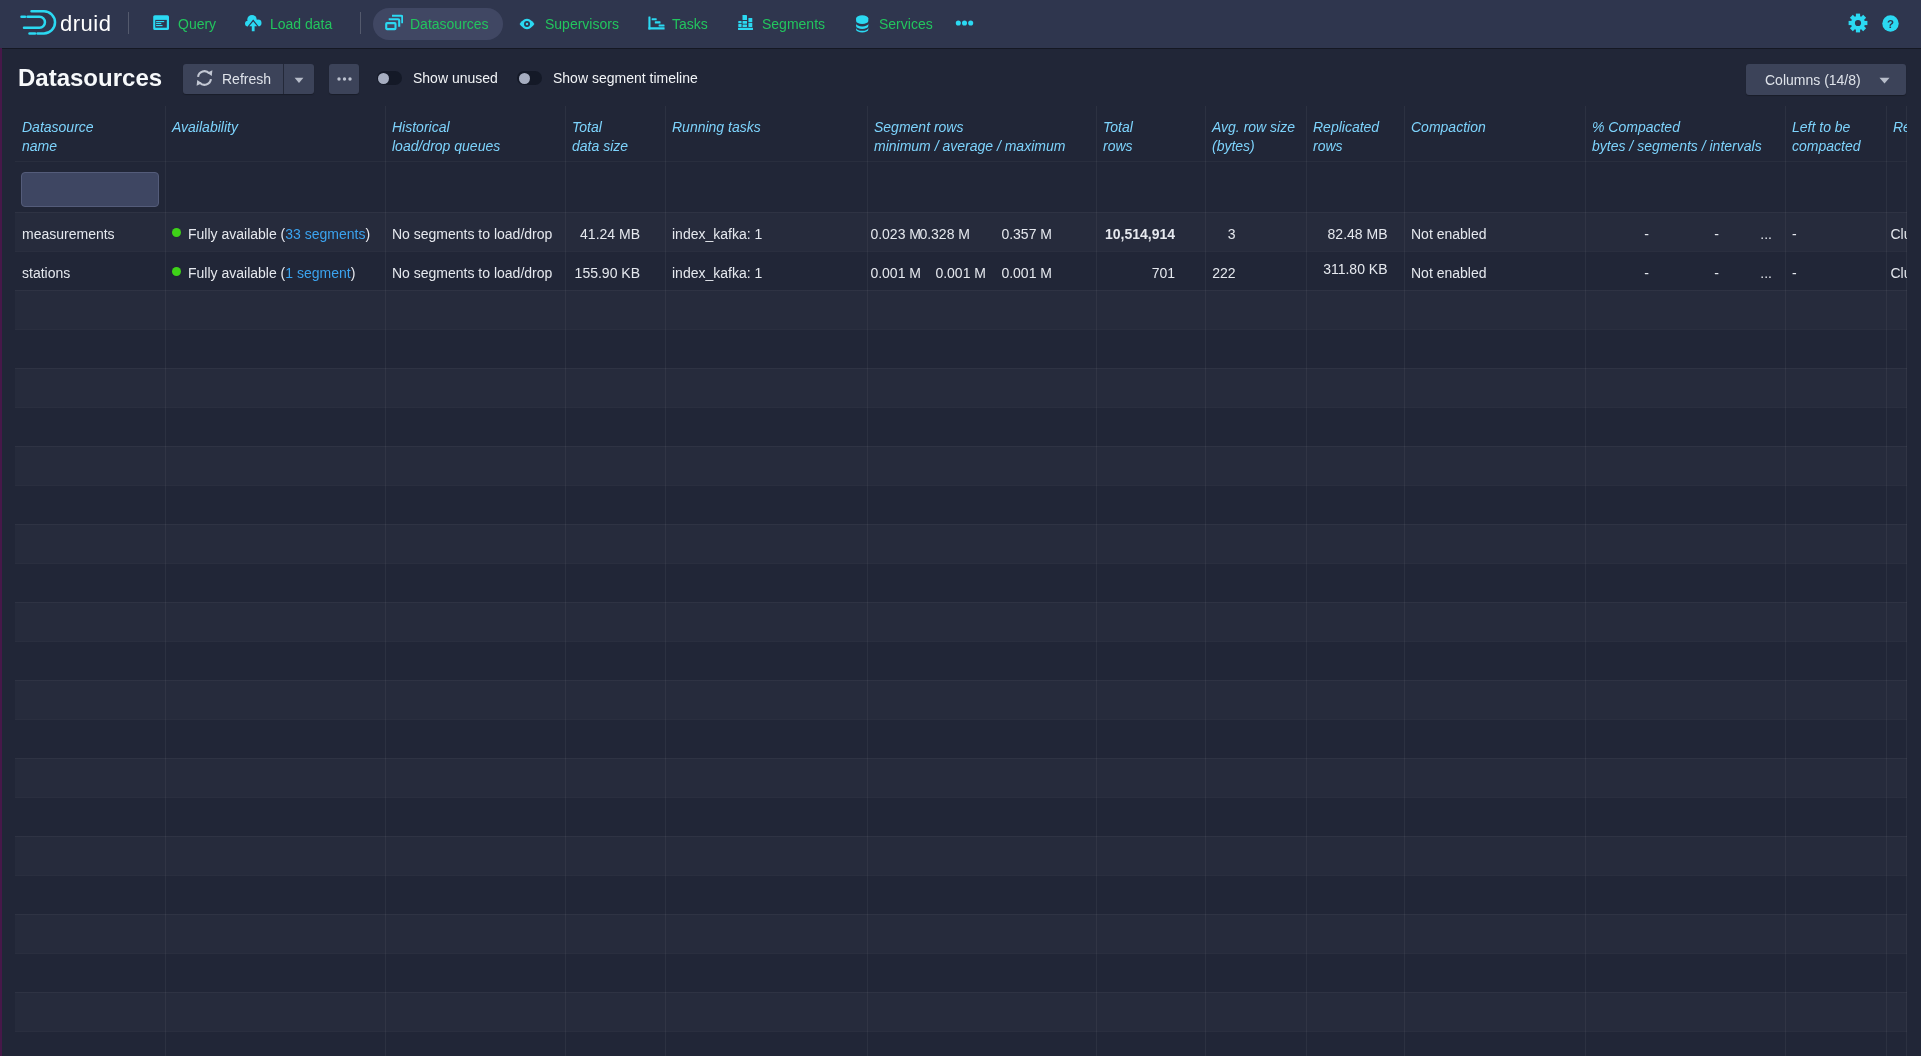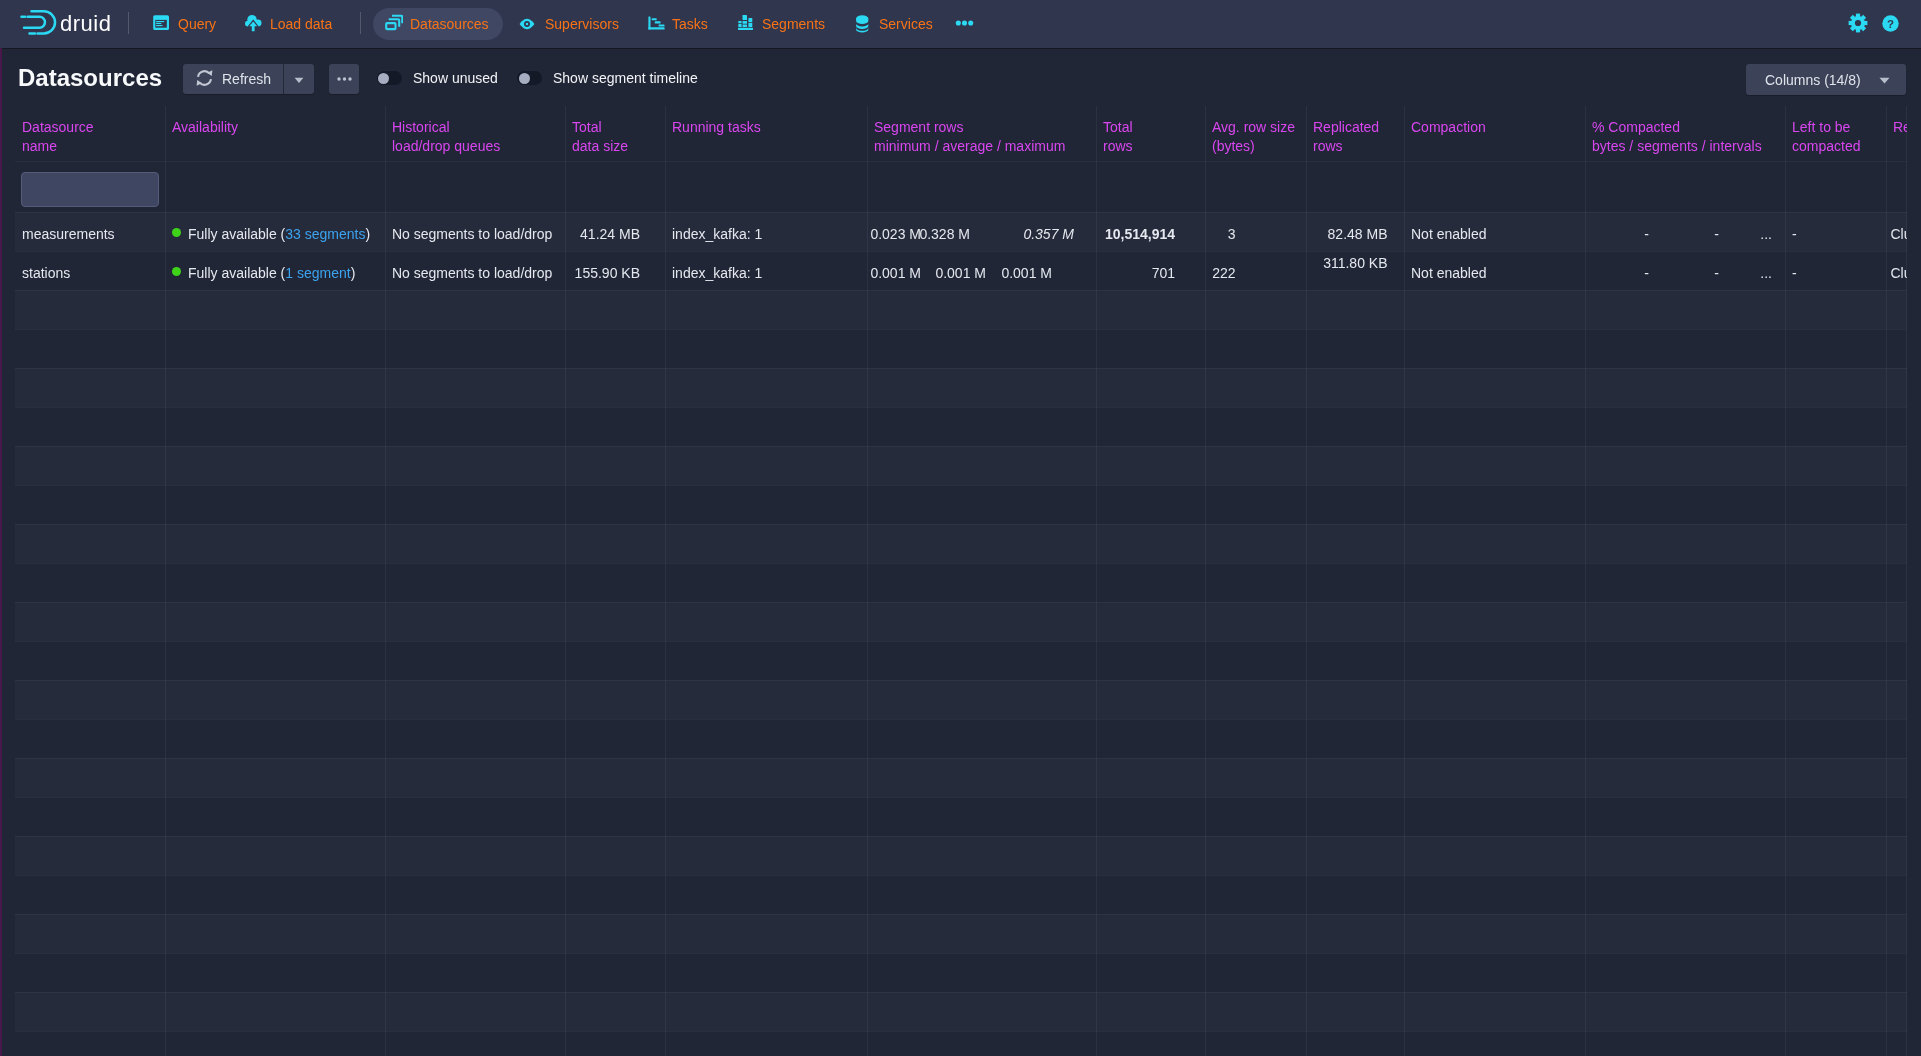--- a/index.html
+++ b/index.html
@@ -1,41 +1,41 @@
 <!DOCTYPE html>
 <html><head><meta charset="utf-8"><title>Druid console</title>
 <style>
 * { margin:0; padding:0; box-sizing:border-box; }
 html,body { width:1921px; height:1056px; overflow:hidden; background:#212637;
   font-family:"Liberation Sans", sans-serif; }
 .abs { position:absolute; }
 #navbar { position:absolute; left:0; top:0; width:1921px; height:48px;
   background:#2f364e; box-shadow:0 1px 0 rgba(0,0,0,0.35); }
 .navlabel { position:absolute; top:0; height:48px; line-height:48px;
-  color:#f97316; font-size:14px; white-space:nowrap; }
+  color:#22c55e; font-size:14px; white-space:nowrap; }
 .navdiv { position:absolute; top:12px; width:1px; height:22px; background:rgba(255,255,255,0.18); }
 #pill { position:absolute; left:373px; top:8px; width:130px; height:32px;
   border-radius:16px; background:#404763; }
 #edge { position:absolute; left:0; top:48px; width:1.5px; height:1008px; background:#471849; z-index:60; }
 #title { position:absolute; left:18px; top:64px; font-size:24px; font-weight:bold; color:#f7f9fb; }
 .btn { position:absolute; top:64px; height:30px; background:#3c4359;
   border-radius:3px; box-shadow:0 1px 1px rgba(0,0,0,0.25); }
 .btntext { color:#dfe3ea; font-size:14px; line-height:30px; }
 .switch-track { position:absolute; top:71px; width:25px; height:14px; border-radius:7px; background:#141927; }
 .switch-knob { position:absolute; top:1.5px; left:1.5px; width:11px; height:11px; border-radius:50%; background:#a6adc0; }
 .switch-label { position:absolute; top:70px; font-size:14px; color:#f2f4f7; }
 #table { position:absolute; left:15px; top:106px; width:1892px;
   height:950px; overflow:hidden; }
 #rowsbg { position:absolute; left:0; top:106px; width:100%; height:844px;
   background:repeating-linear-gradient(to bottom, #262b3c 0 39px, #212637 39px 78px); }
 #rowlines { position:absolute; left:0; top:106px; width:100%; height:844px;
   background:repeating-linear-gradient(to bottom, rgba(255,255,255,0.04) 0 1px, transparent 1px 39px); }
 .vline { position:absolute; top:0; bottom:0; width:1px; background:rgba(255,255,255,0.05); }
 .hline { position:absolute; left:0; width:100%; height:1px; background:rgba(255,255,255,0.04); }
-.hcell { position:absolute; top:12px; font-size:14px; color:#d946ef; line-height:19px; white-space:pre; }
+.hcell { position:absolute; top:12px; font-size:14px; color:#7dd3fc; line-height:19px; white-space:pre;font-style:italic; }
 .cell { position:absolute; font-size:14px; color:#e5e8ee; white-space:nowrap; }
 .num { position:absolute; font-size:14px; color:#e5e8ee; text-align:right; white-space:nowrap; }
 a.lnk { color:#3ba3ef; text-decoration:none; }
 #filterbox { position:absolute; left:6px; top:66px; width:138px; height:35px;
   background:#3e4662; border:1px solid #545c7a; border-radius:4px; }
 .dot { display:inline-block; width:9px; height:9px; border-radius:50%; background:#3ed218;
   margin-right:7px; vertical-align:1.5px; }
 </style></head>
 <body>
 <div id="navbar">
@@ -204,41 +204,41 @@
 compacted</div>
     <div class="hcell" style="left:1878px">Retention</div>
     <div id="filterbox"></div>
     <div class="cell" style="left:7px;top:108.5px;height:39px;line-height:39px;">measurements</div>
     <div class="cell" style="left:157px;top:108.5px;height:39px;line-height:39px;"><span class="dot"></span>Fully available (<a class="lnk">33 segments</a>)</div>
     <div class="cell" style="left:377px;top:108.5px;height:39px;line-height:39px;">No segments to load/drop</div>
     <div class="num" style="left:425px;width:200px;top:108.5px;height:39px;line-height:39px;text-align:right;">41.24 MB</div>
     <div class="cell" style="left:657px;top:108.5px;height:39px;line-height:39px;">index_kafka: 1</div>
     <div class="num" style="left:706px;width:200px;top:108.5px;height:39px;line-height:39px;">0.023 M</div>
     <div class="num" style="left:755px;width:200px;top:108.5px;height:39px;line-height:39px;">0.328 M</div>
-    <div class="num" style="left:859px;width:200px;top:108.5px;height:39px;line-height:39px;font-style:italic;">0.357 M</div>
+    <div class="num" style="left:837px;width:200px;top:108.5px;height:39px;line-height:39px;">0.357 M</div>
     <div class="num" style="left:960px;width:200px;top:108.5px;height:39px;line-height:39px;font-weight:bold;">10,514,914</div>
     <div class="num" style="left:1020.5px;width:200px;top:108.5px;height:39px;line-height:39px;">3</div>
     <div class="num" style="left:1172.5px;width:200px;top:108.5px;height:39px;line-height:39px;">82.48 MB</div>
     <div class="cell" style="left:1396px;top:108.5px;height:39px;line-height:39px;">Not enabled</div>
     <div class="num" style="left:1434px;width:200px;top:108.5px;height:39px;line-height:39px;">-</div>
     <div class="num" style="left:1504px;width:200px;top:108.5px;height:39px;line-height:39px;">-</div>
     <div class="num" style="left:1557px;width:200px;top:108.5px;height:39px;line-height:39px;">...</div>
     <div class="cell" style="left:1777px;top:108.5px;height:39px;line-height:39px;">-</div>
     <div class="cell" style="left:1875.5px;top:108.5px;height:39px;line-height:39px;">Cluster default</div>
     <div class="cell" style="left:7px;top:147.5px;height:39px;line-height:39px;">stations</div>
     <div class="cell" style="left:157px;top:147.5px;height:39px;line-height:39px;"><span class="dot"></span>Fully available (<a class="lnk">1 segment</a>)</div>
     <div class="cell" style="left:377px;top:147.5px;height:39px;line-height:39px;">No segments to load/drop</div>
     <div class="num" style="left:425px;width:200px;top:147.5px;height:39px;line-height:39px;">155.90 KB</div>
     <div class="cell" style="left:657px;top:147.5px;height:39px;line-height:39px;">index_kafka: 1</div>
     <div class="num" style="left:706px;width:200px;top:147.5px;height:39px;line-height:39px;">0.001 M</div>
     <div class="num" style="left:771px;width:200px;top:147.5px;height:39px;line-height:39px;">0.001 M</div>
     <div class="num" style="left:837px;width:200px;top:147.5px;height:39px;line-height:39px;">0.001 M</div>
     <div class="num" style="left:960px;width:200px;top:147.5px;height:39px;line-height:39px;">701</div>
     <div class="num" style="left:1020.5px;width:200px;top:147.5px;height:39px;line-height:39px;">222</div>
-    <div class="num" style="left:1172.5px;width:200px;top:138px;height:39px;line-height:39px;">311.80 KB</div>
+    <div class="num" style="left:1172.5px;width:200px;top:144px;height:39px;line-height:39px;">311.80 KB</div>
     <div class="cell" style="left:1396px;top:147.5px;height:39px;line-height:39px;">Not enabled</div>
     <div class="num" style="left:1434px;width:200px;top:147.5px;height:39px;line-height:39px;">-</div>
     <div class="num" style="left:1504px;width:200px;top:147.5px;height:39px;line-height:39px;">-</div>
     <div class="num" style="left:1557px;width:200px;top:147.5px;height:39px;line-height:39px;">...</div>
     <div class="cell" style="left:1777px;top:147.5px;height:39px;line-height:39px;">-</div>
     <div class="cell" style="left:1875.5px;top:147.5px;height:39px;line-height:39px;">Cluster default</div>
   </div>
 <div id="edge"></div>
 
 </body></html>

